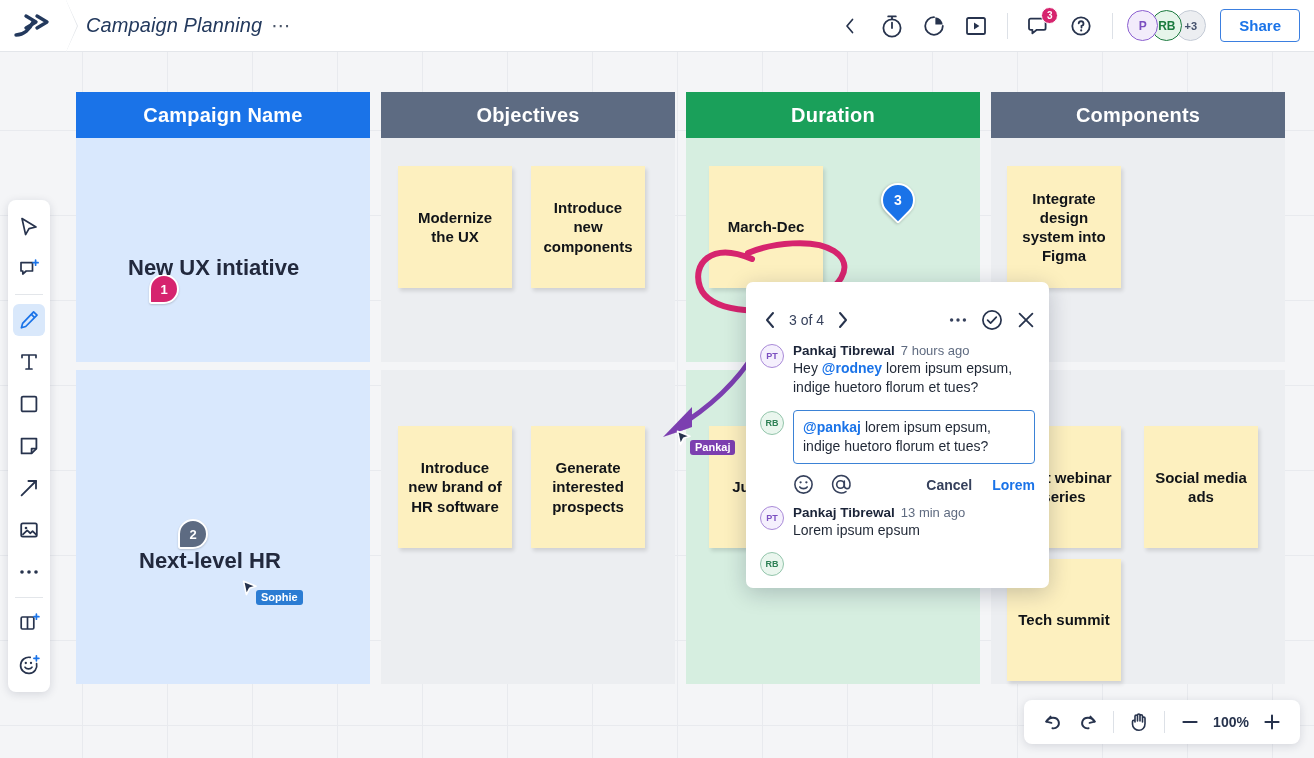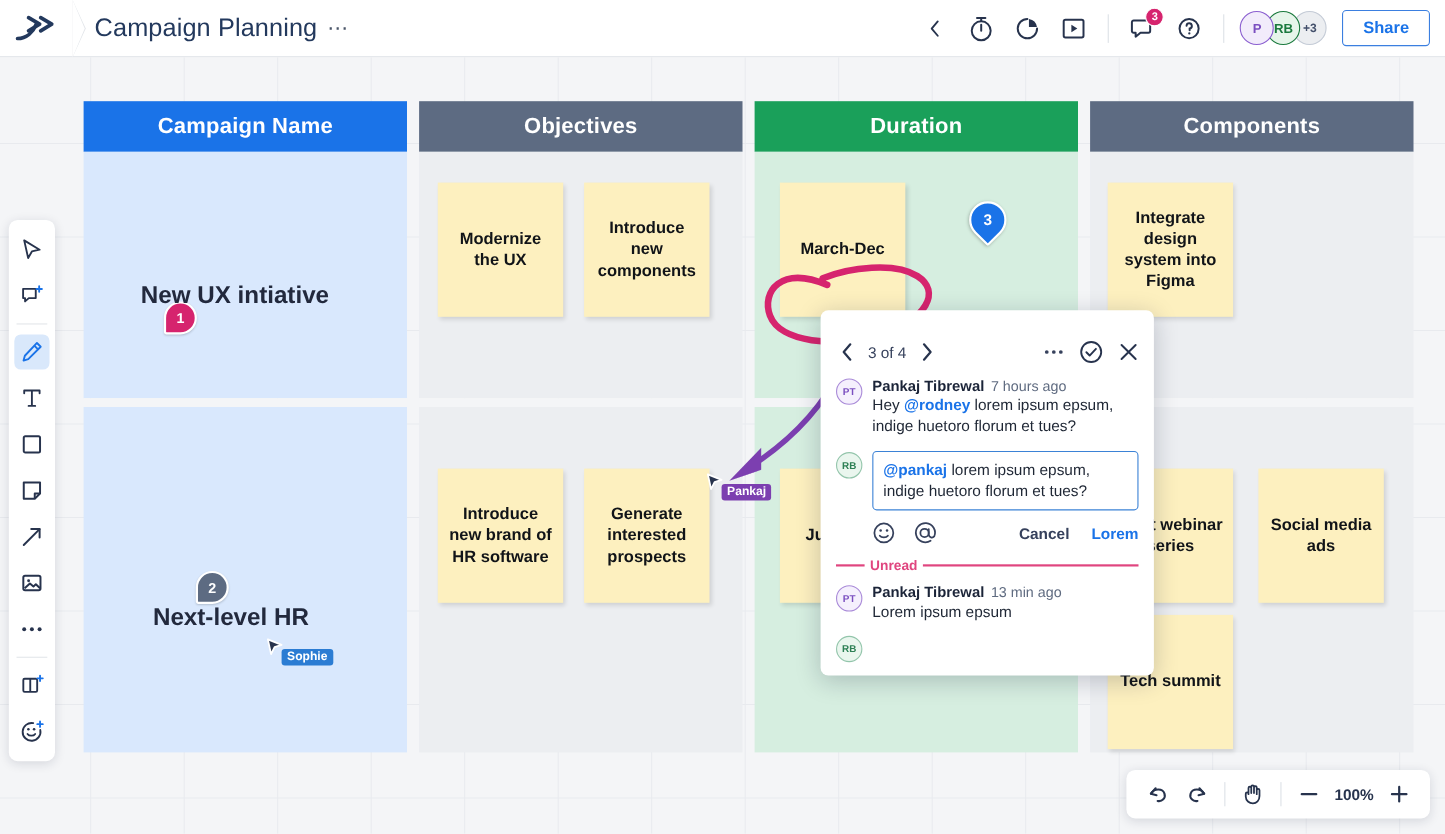--- a/index.html
+++ b/index.html
@@ -26,21 +26,21 @@
     border-top:26px solid transparent; border-bottom:26px solid transparent;
     border-left:11px solid #ffffff;
   }
   #logo-wrap:before{
     content:""; position:absolute; right:-12px; top:0; width:0; height:0;
     border-top:26px solid transparent; border-bottom:26px solid transparent;
     border-left:12px solid #e3e6ea;
   }
   .logo-svg{ display:block; }
   #doc-title {
-    margin-left:20px; font-size:23px; font-weight:400; color:#23395d; letter-spacing:.1px;
+    margin-left:20px; font-size:20px; font-weight:400; color:#23395d; letter-spacing:.1px;font-style:italic;
   }
   #title-dots { margin-left:9px; color:#4a5568; font-size:19px; letter-spacing:1px; cursor:pointer;}
   #top-right { margin-left:auto; display:flex; align-items:center; gap:0; padding-right:14px; }
   .tb-btn { width:42px; height:42px; display:flex; align-items:center; justify-content:center; cursor:pointer; border-radius:5px; position:relative;}
   .tb-sep { width:1px; height:26px; background:#dde1e7; margin:0 10px; }
   .badge-3 {
     position:absolute; top:2px; right:2px; background:#d6246e; color:#fff;
     font-size:10px; font-weight:700; width:17px; height:17px; border-radius:50%;
     display:flex; align-items:center; justify-content:center; border:1.5px solid #fff;
   }
@@ -317,21 +317,21 @@
 
   <div class="pin" style="left:881px; top:131px;">
     <span>3</span>
   </div>
 
   <svg style="position:absolute; left:645px; top:275px; pointer-events:none;" width="130" height="130" viewBox="0 0 130 130">
     <path d="M120 8 C104 40 78 70 42 94" stroke="#7c3fb0" stroke-width="5" fill="none" stroke-linecap="round"></path>
     <path d="M18 110 L47 80 L47 100 Z" fill="#7c3fb0"></path>
     <path d="M18 110 L40 102 L47 100 Z" fill="#7c3fb0"></path>
   </svg>
-  <div class="cursor" style="left:642px; top:378px;">
+  <div class="cursor" style="left:676px; top:378px;">
     <svg width="16" height="18" viewBox="0 0 16 18">
       <path d="M1.5 1.2 L14 6.2 L7.6 8.3 L4.4 14.6 Z" fill="#27334d" stroke="#ffffff" stroke-width="1.6" stroke-linejoin="round"></path>
     </svg>
     <div class="cname" style="background:#7c3fb0;">Pankaj</div>
   </div>
 
   <div id="popup">
     <div id="popup-head">
       <div class="nav-arrow">
         <svg width="12" height="18" viewBox="0 0 12 18">
@@ -395,25 +395,20 @@
       <div class="ea-ico">
         <svg width="21" height="21" viewBox="0 0 21 21">
           <circle cx="10.5" cy="10.5" r="3.8" stroke="#36415c" stroke-width="1.6" fill="none"></circle>
           <path d="M14.3 7 v5.1 a2.9 2.9 0 0 0 5 1.6 A8.7 8.7 0 1 0 16 17.6" stroke="#36415c" stroke-width="1.6" fill="none" stroke-linecap="round"></path>
         </svg>
       </div>
       <div id="cancel-btn">Cancel</div>
       <div id="save-btn">Lorem</div>
     </div>
 
-    <div id="unread-row">
-      <div class="line l1"></div>
-      <div id="unread-label">Unread</div>
-      <div class="line l2"></div>
-    </div>
 
     <div class="cmt">
       <div class="cav cav-pt">PT</div>
       <div class="cmt-body">
         <div class="cmt-head">
           <span class="cmt-author">Pankaj Tibrewal</span><span class="cmt-time">13 min ago</span>
         </div>
         <div class="cmt-text">Lorem ipsum epsum</div>
       </div>
     </div>

